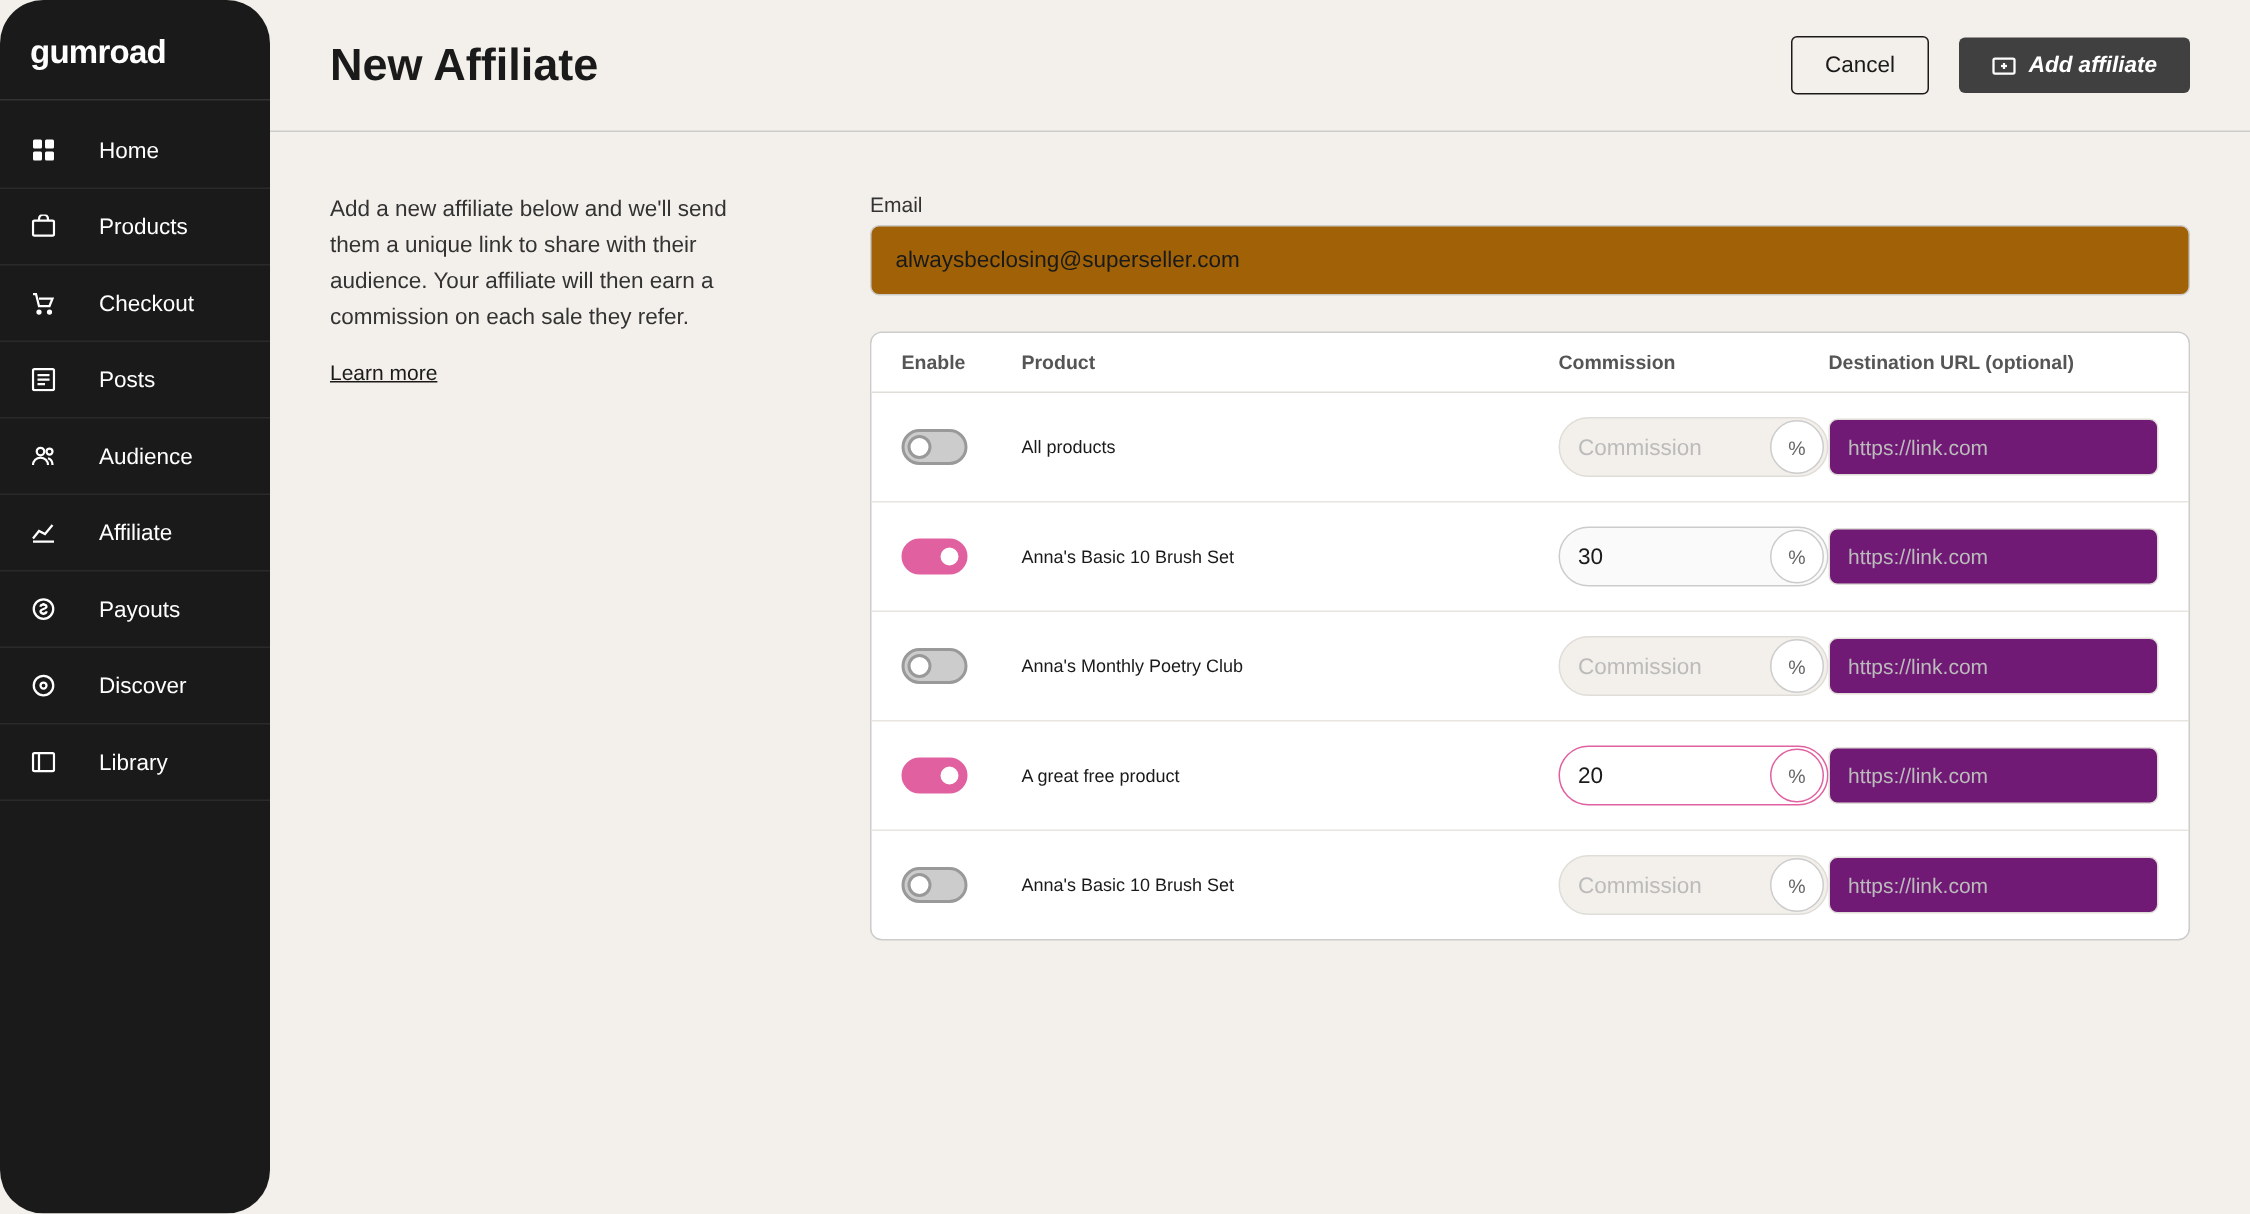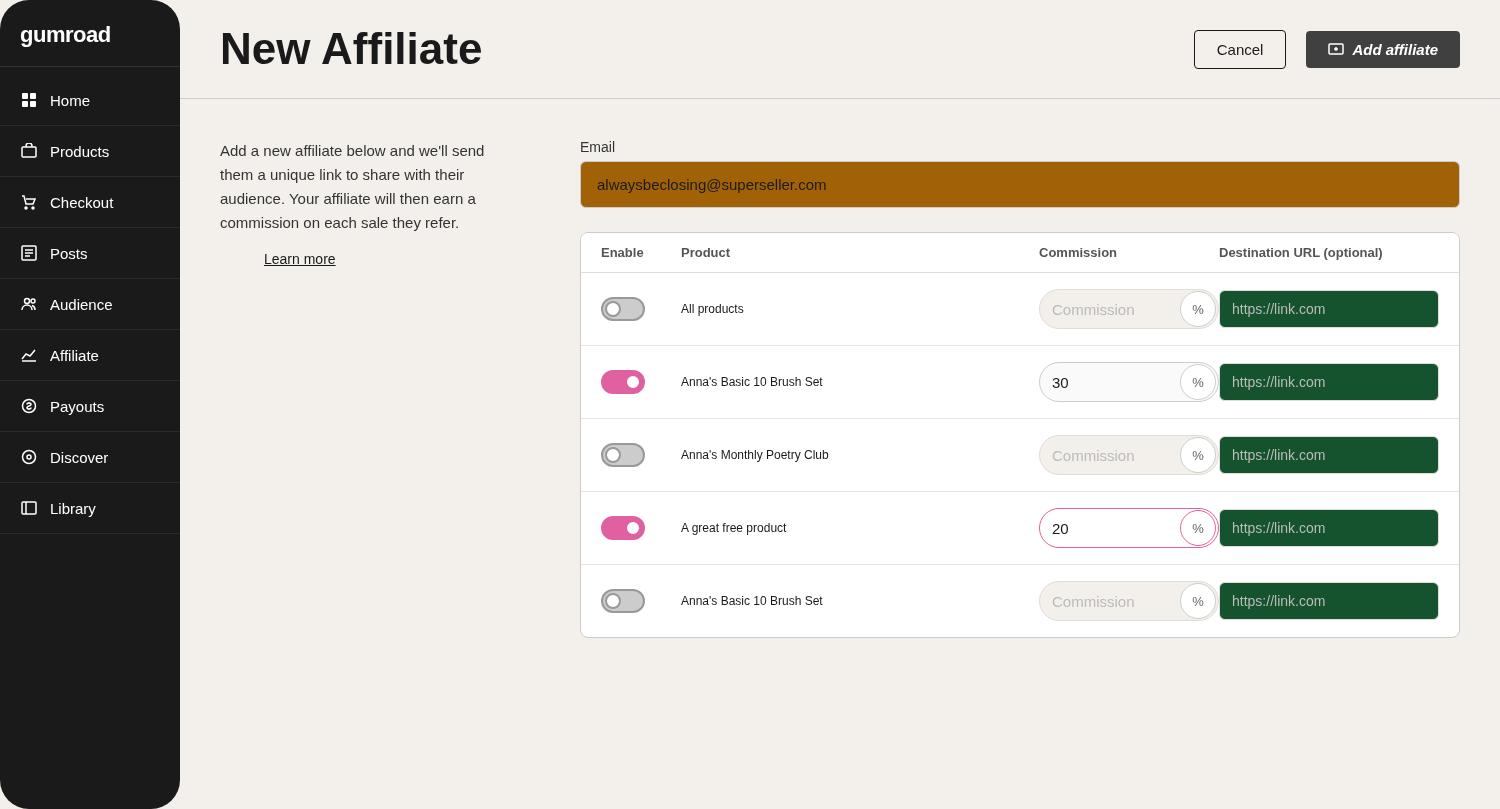--- a/index.html
+++ b/index.html
@@ -29,21 +29,21 @@
       text-transform: lowercase;
     }
     .sidebar-nav {
       display: flex;
       flex-direction: column;
       padding: 8px 0;
     }
     .sidebar-item {
       display: flex;
       align-items: center;
-      gap: 12px;
+      gap: 28px;
       padding: 16px 20px;
       cursor: pointer;
       border-bottom: 1px solid #2a2a2a;
       color: #fff;
       font-size: 15px;
       font-weight: 500;
     }
     .sidebar-icon {
       width: 18px;
       height: 18px;
@@ -64,21 +64,21 @@
     
     .header {
       background: #f3f0eb;
       padding: 24px 40px;
       display: flex;
       align-items: center;
       justify-content: space-between;
       border-bottom: 1px solid #ccc;
     }
     .header-title {
-      font-size: 44px;
+      font-size: 30px;
       font-weight: 700;
       color: #1a1a1a;
     }
     .header-actions {
       display: flex;
       gap: 20px;
       align-items: center;
     }
     .btn-cancel {
       padding: 10px 22px;
@@ -124,21 +124,20 @@
       line-height: 1.6;
       color: #333;
     }
     .learn-more-link {
       display: inline-block;
       margin-top: 16px;
       font-size: 14px;
       color: #1a1a1a;
       text-decoration: underline;
       cursor: pointer;
-      margin-left: 44px;
     }
 
     
     .right-panel {
       flex: 1;
     }
     .email-label {
       font-size: 14px;
       font-weight: 500;
       color: #333;
@@ -280,21 +279,21 @@
     }
 
     
     .url-input {
       width: 100%;
       border: 1.5px solid #e0ddd8;
       border-radius: 6px;
       padding: 10px 12px;
       font-size: 14px;
       color: #999;
-      background: #14532d;
+      background: #701a75;
       outline: none;
     }
     .url-input::placeholder { color: #bbb; }
   </style>
 </head>
 <body>
 
 <aside class="sidebar">
   <div class="sidebar-logo">
     <span>gumroad</span>

